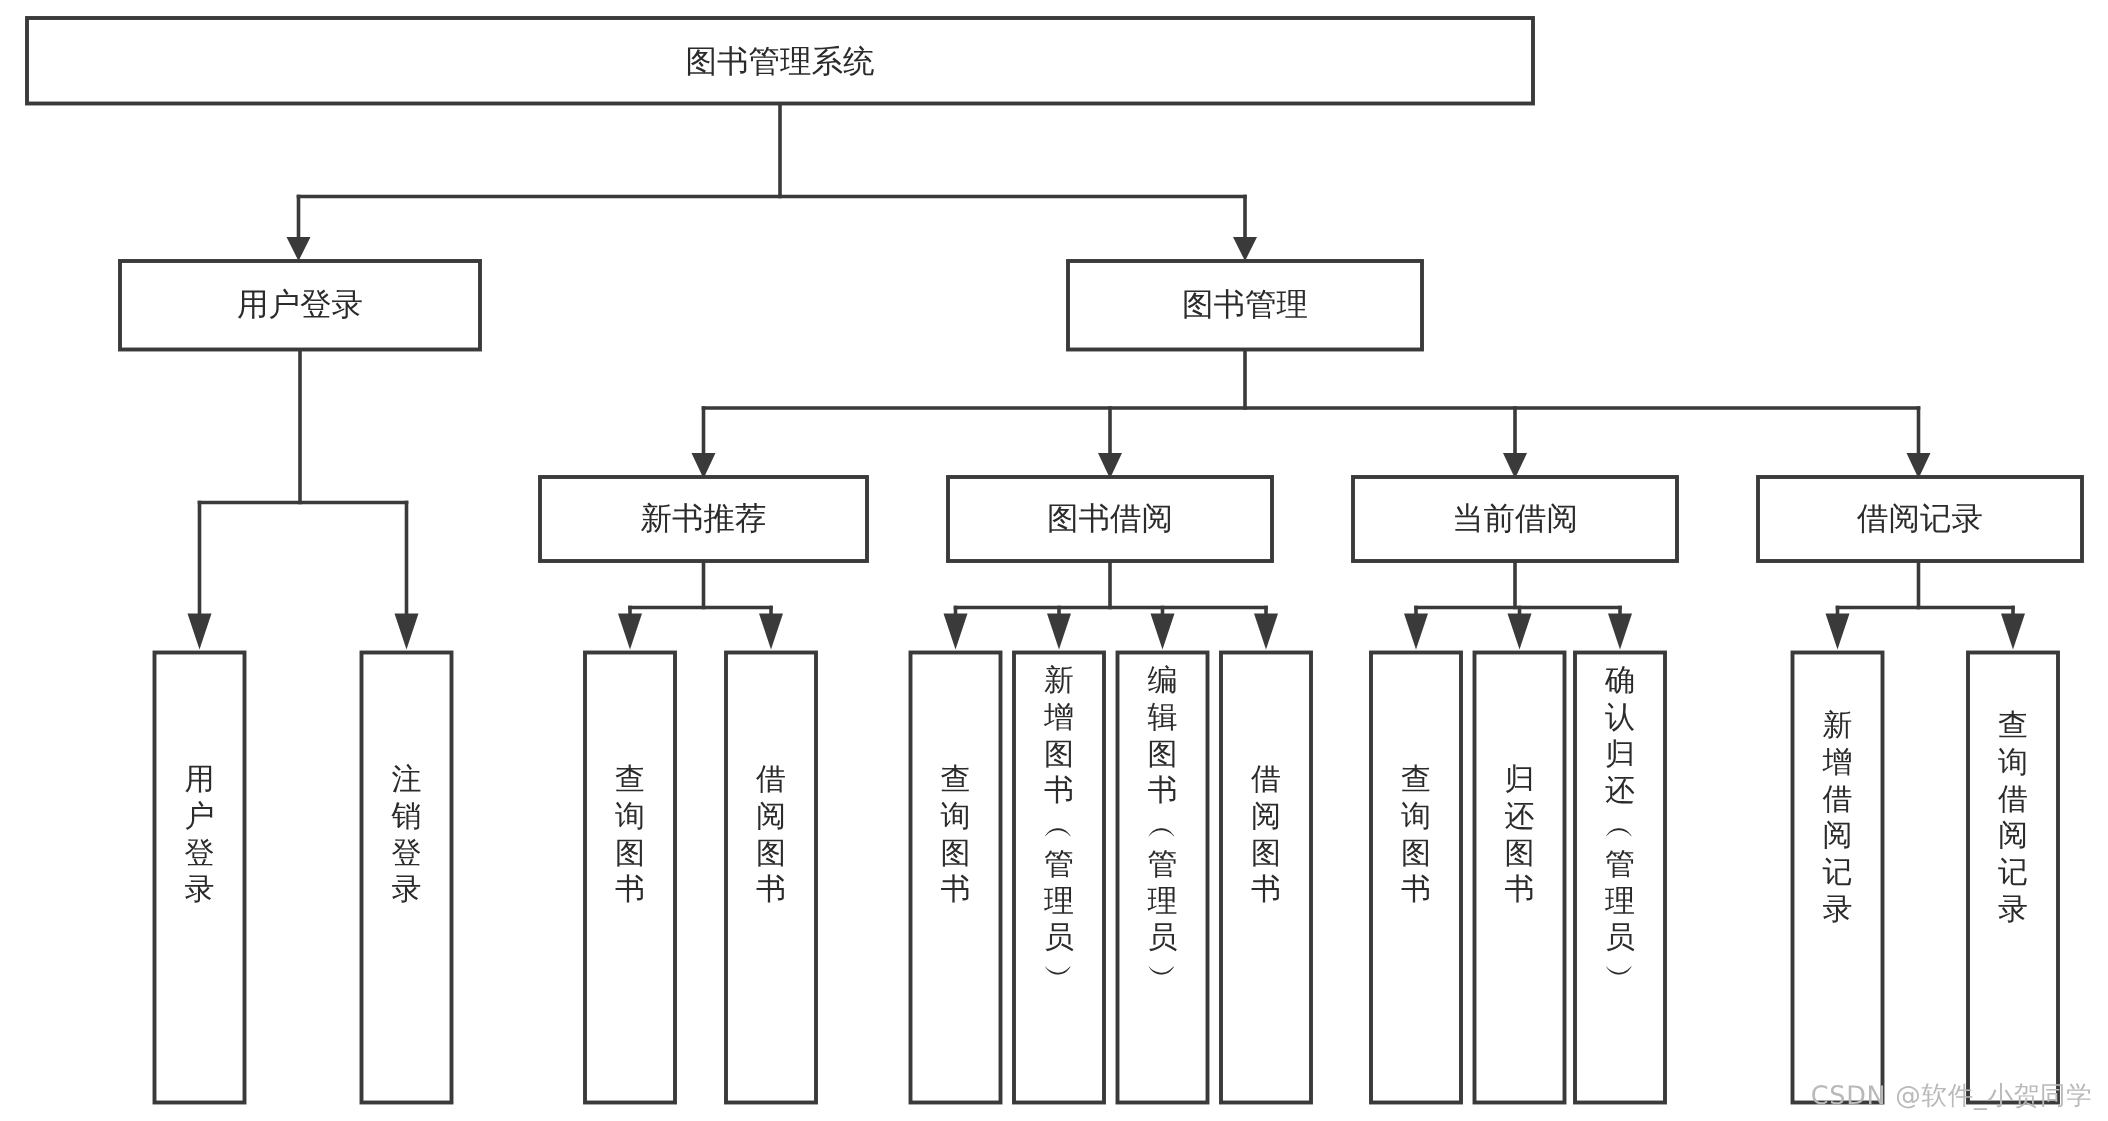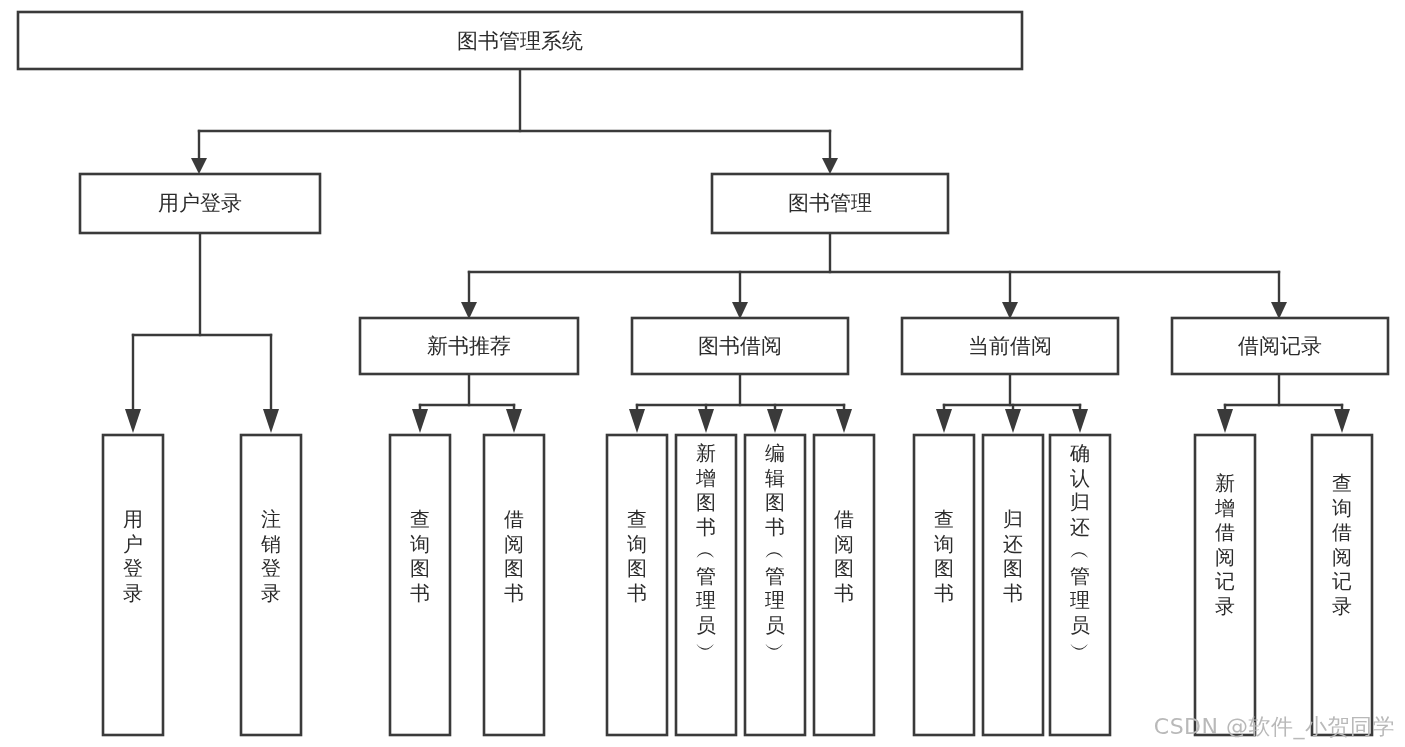--- a/index.html
+++ b/index.html
@@ -53,21 +53,21 @@
     font-family: "DejaVu Sans", "Liberation Sans", sans-serif;
     font-size: 20px;
     fill: #2b2b2b;
     text-anchor: middle;
   }
   .watermark {
     position: absolute;
     right: 10px;
     bottom: 5px;
     font-family: "DejaVu Sans", "Liberation Sans", sans-serif;
-    font-size: 22px;
+    font-size: 17px;
     color: #b9b9b9;
     letter-spacing: 0.5px;
     white-space: nowrap;
     user-select: none;
   }
 </style>
 </head>
 <body>
 
 <div id="diagram-root">

